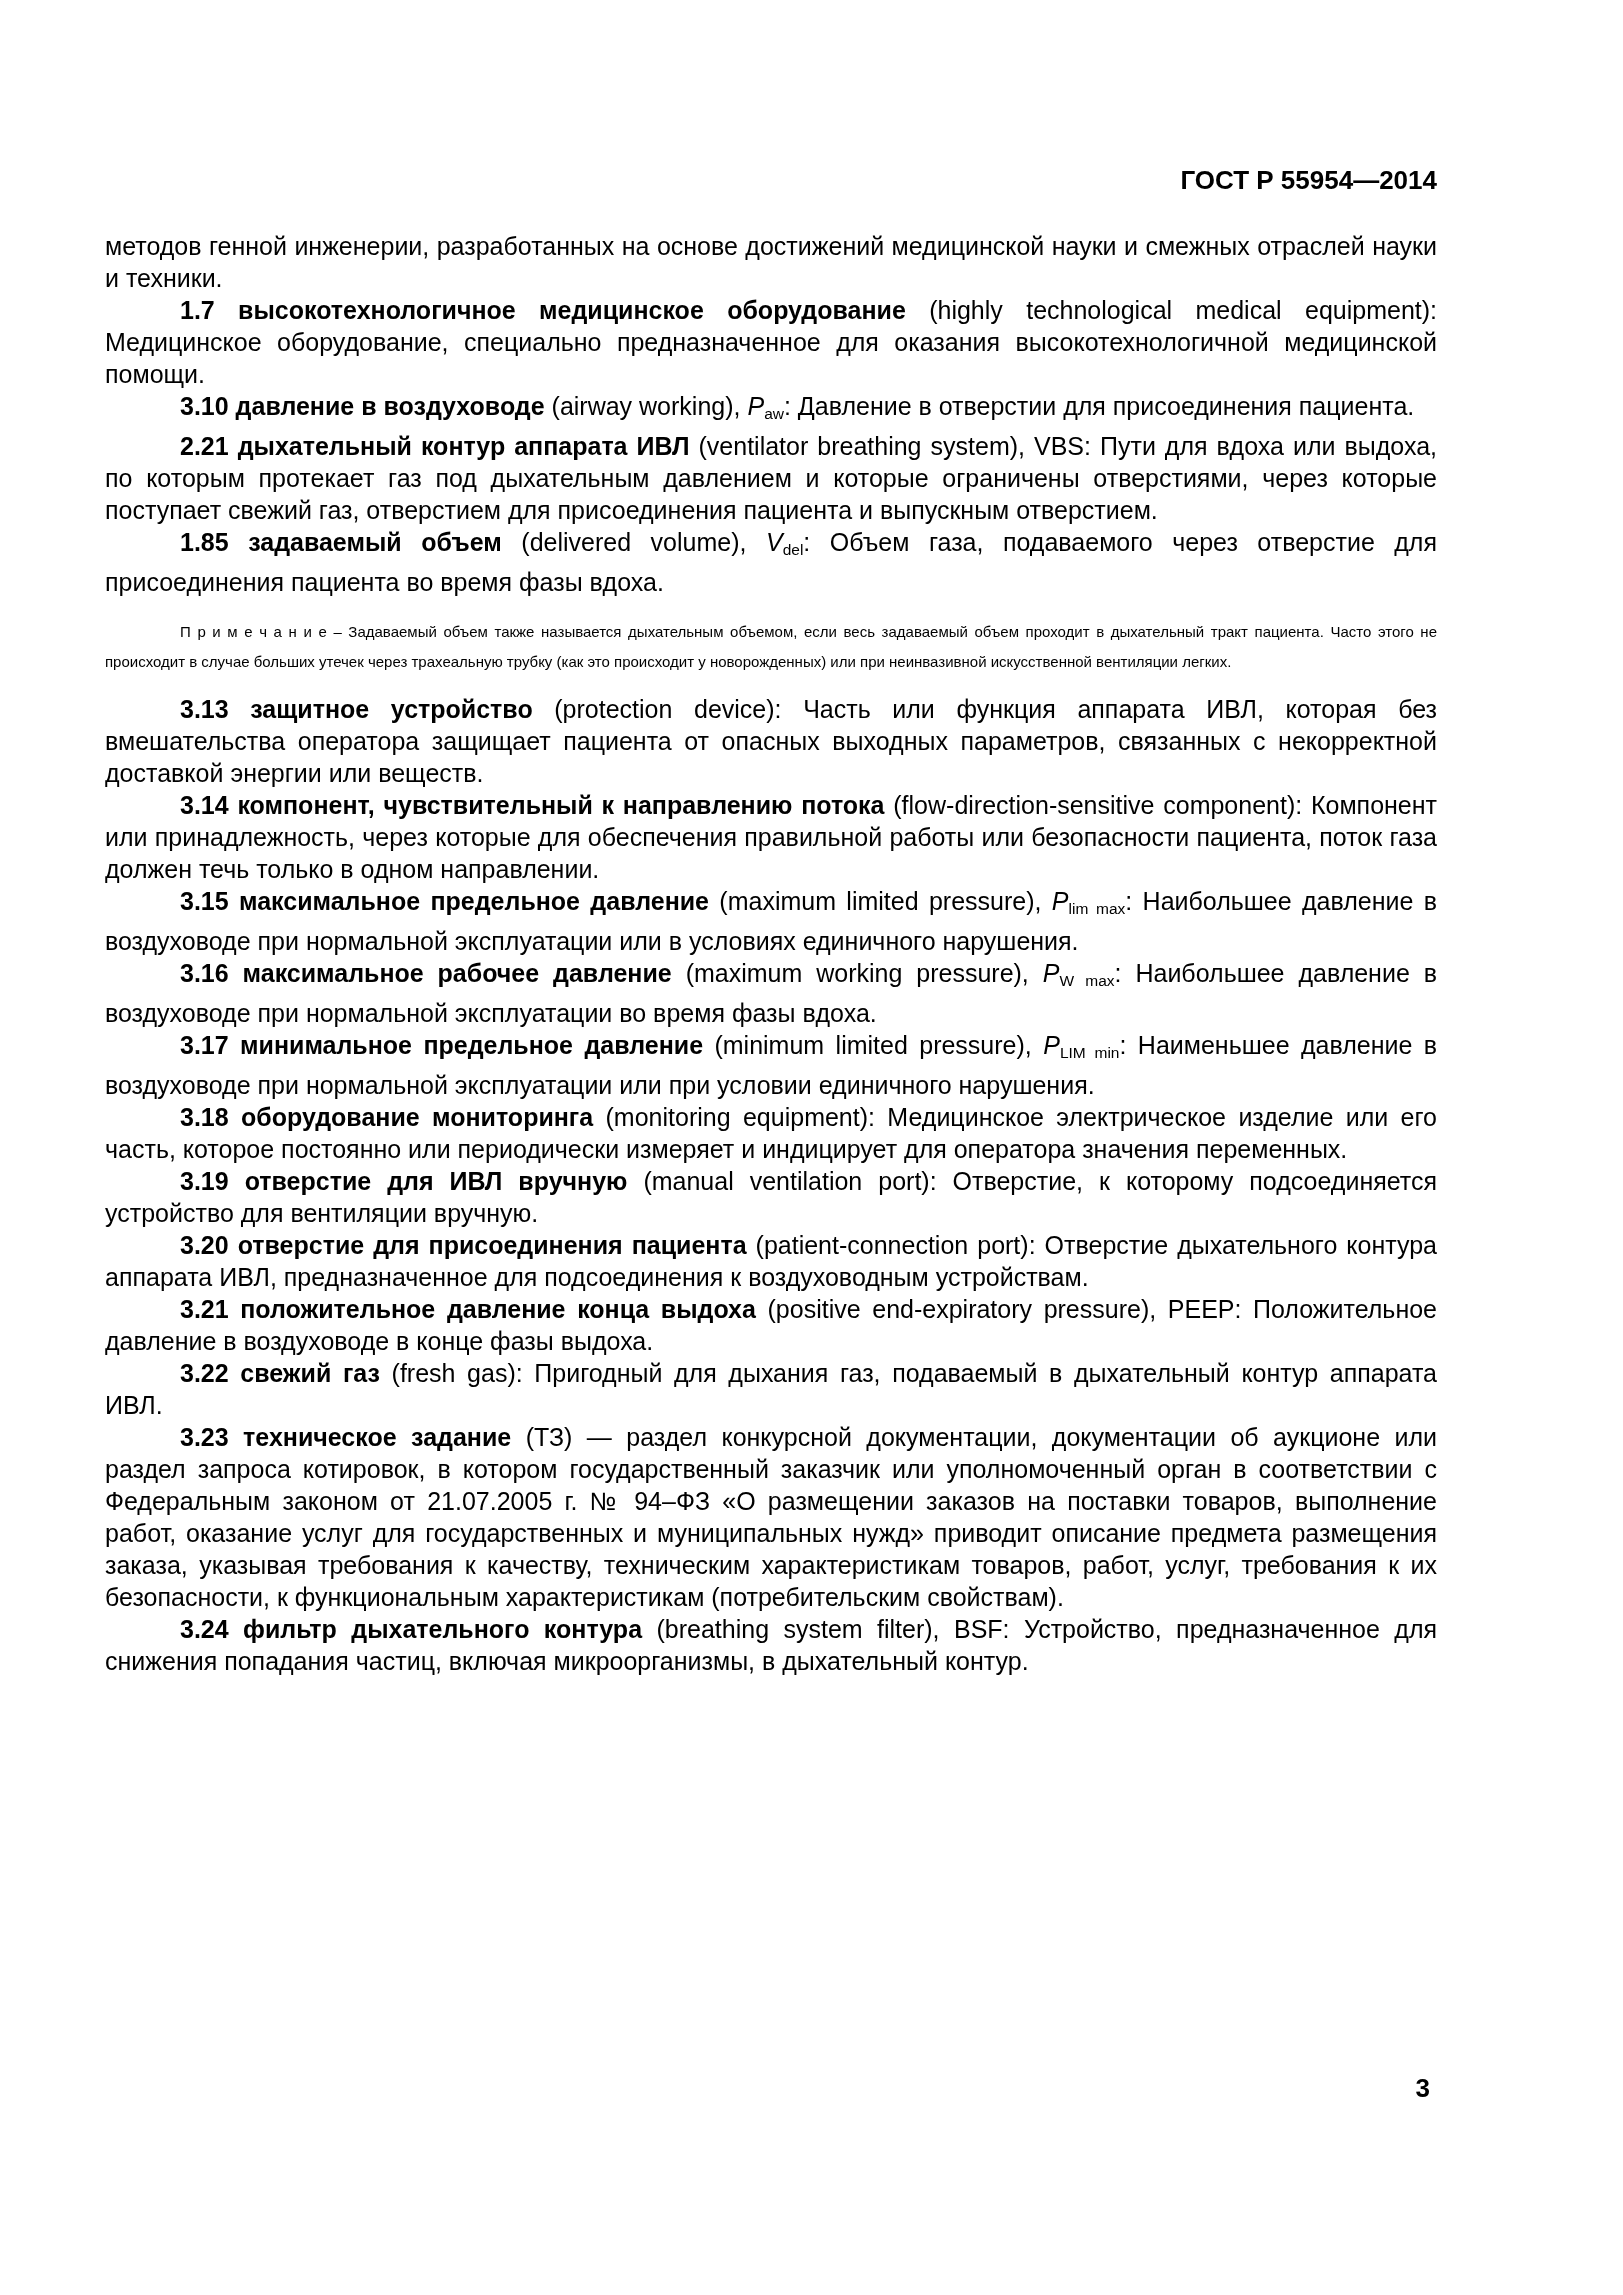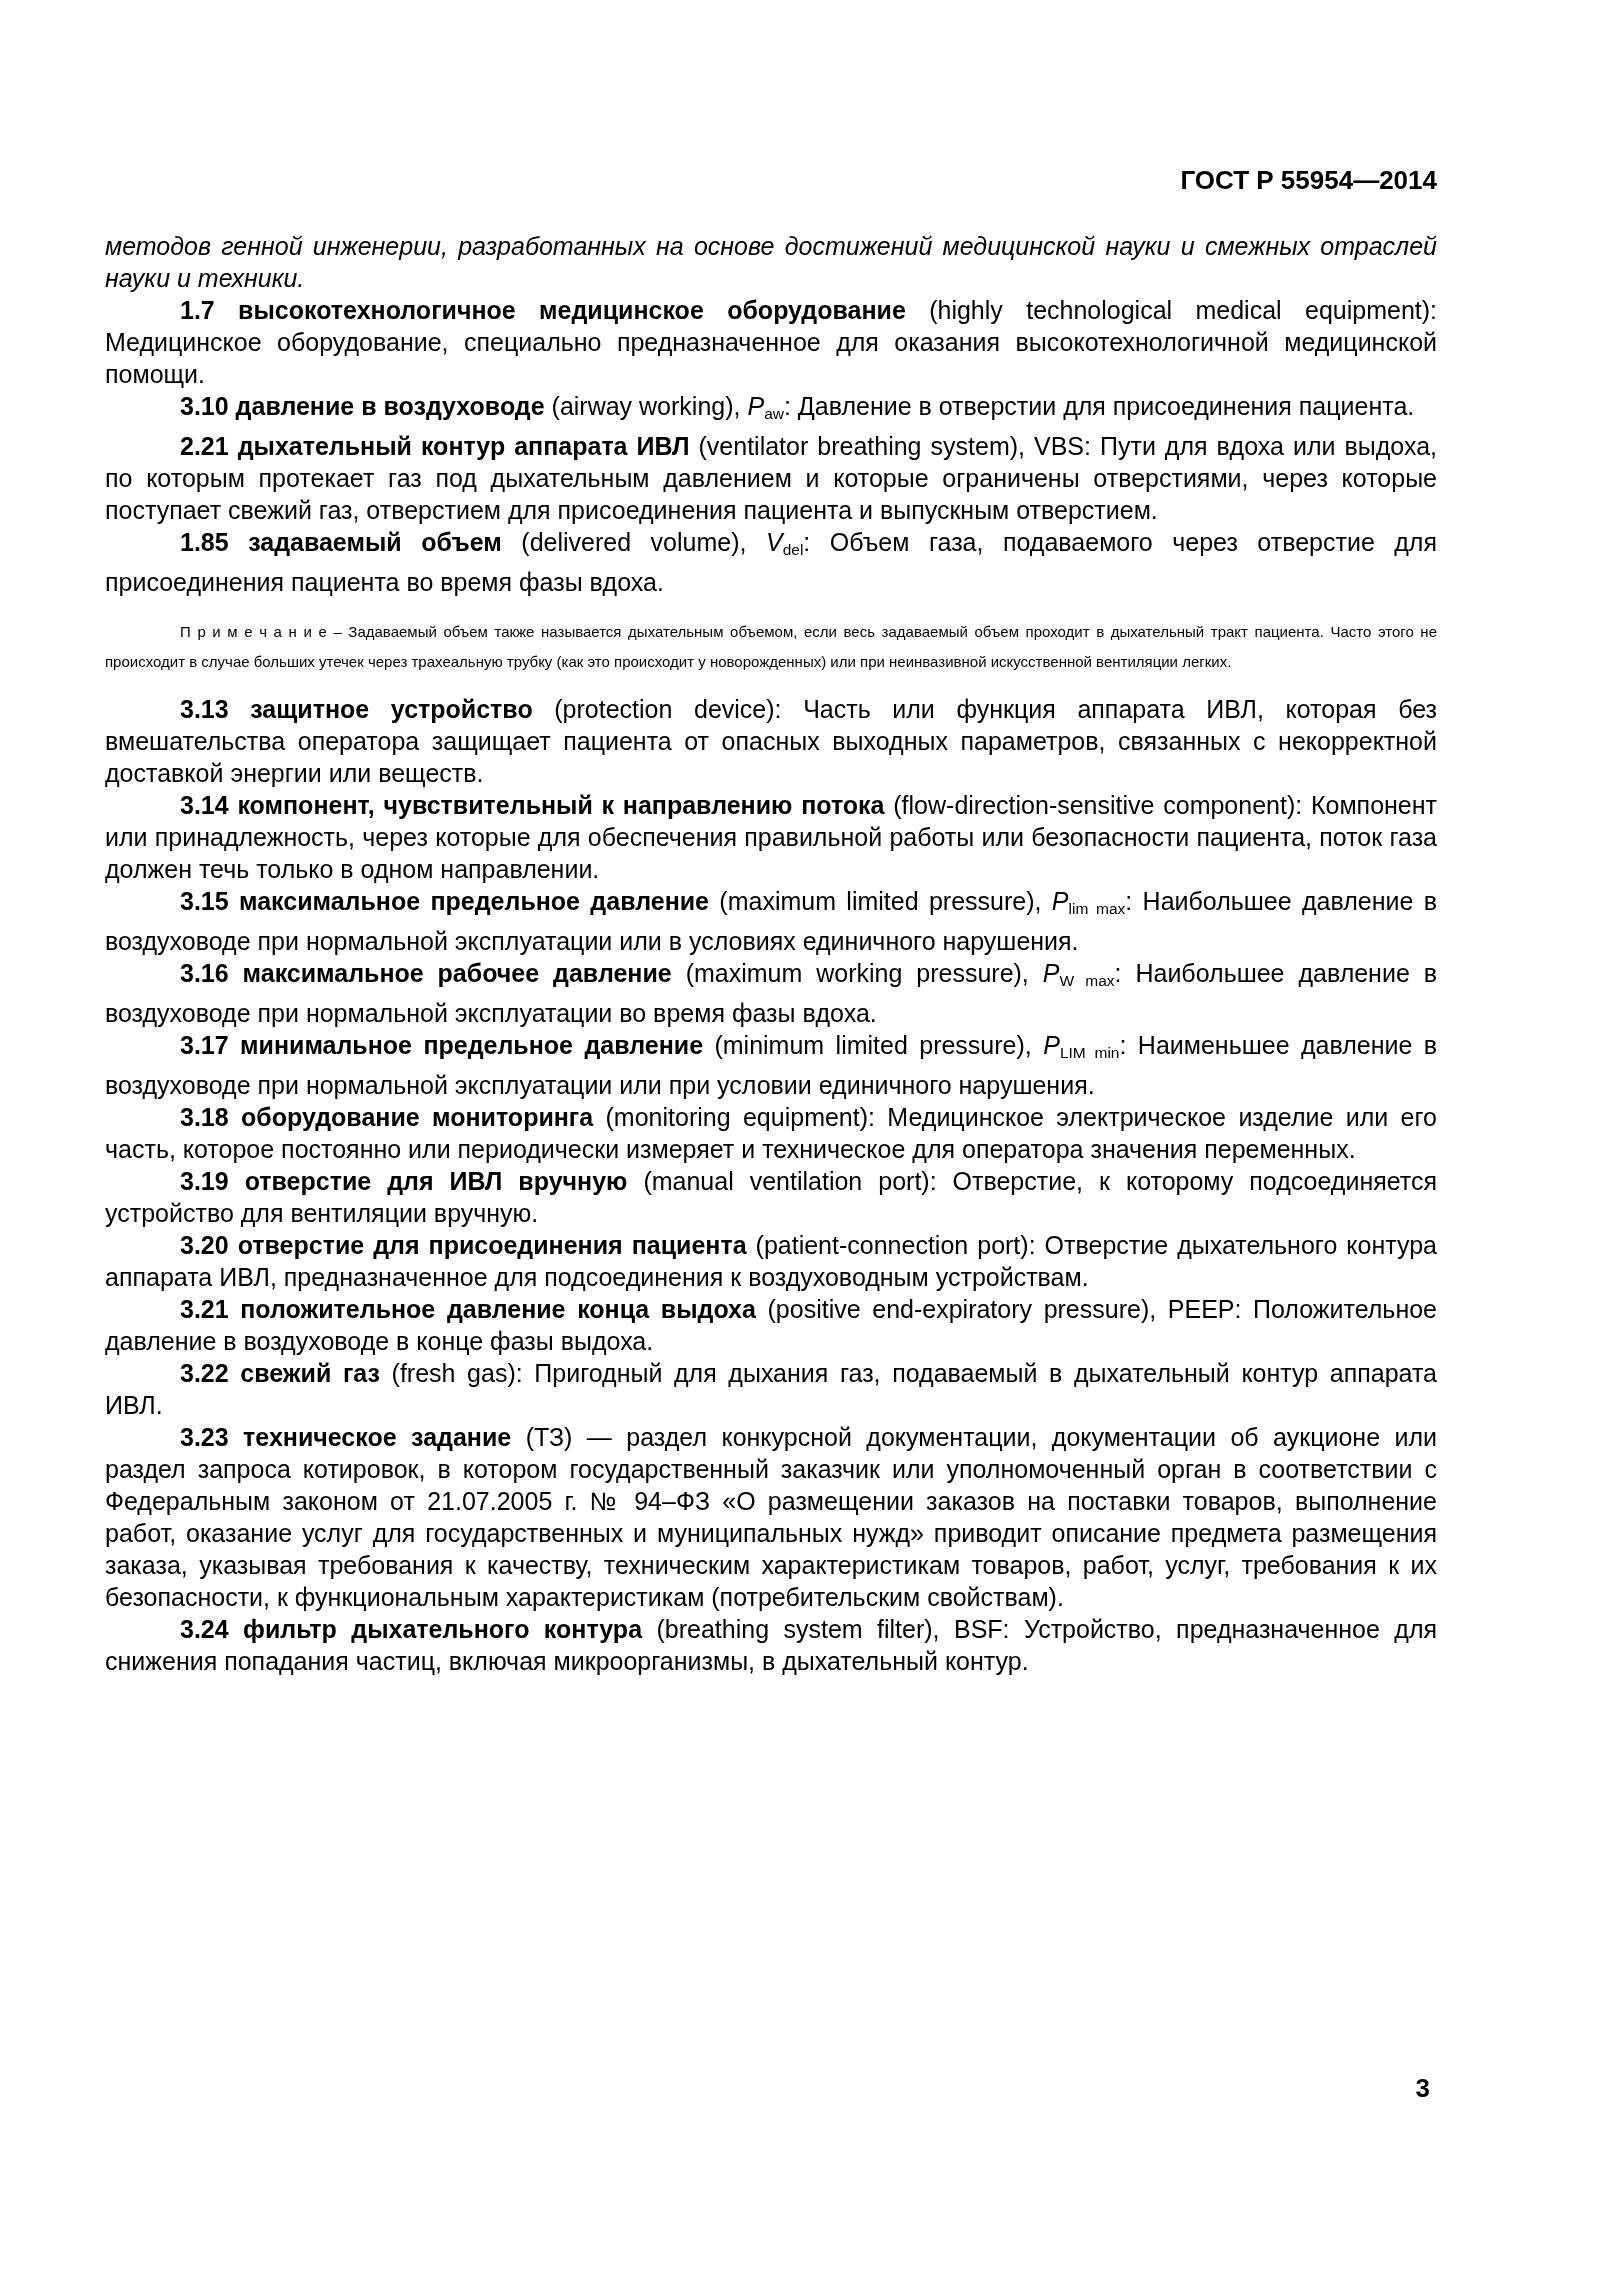--- a/index.html
+++ b/index.html
@@ -33,21 +33,21 @@
     font-size:25px;
     line-height:32px;
   }
   .para{
     margin:0;
     text-align:justify;
     text-indent:75px;
     hyphens:manual;
     -webkit-hyphens:manual;
   }
-  .no-indent{ text-indent:0;font-style:italic; }
+  .no-indent{ text-indent:0; }
   .note{
     font-size:15px;
     line-height:29.4px;
     margin:19.6px 0 17px 0;
   }
   .b{ font-weight:bold; }
   .i{ font-style:italic; }
   .sub{
     font-size:0.62em;
     vertical-align:-0.25em;
@@ -77,21 +77,21 @@
       <p class="para"><span class="b">1.7 высокотехнологичное медицинское оборудование</span><span> (highly technological medical equipment): Медицинское оборудование, специально предназначенное для оказания высокотехноло­гичной медицинской помощи.</span></p>
       <p class="para"><span class="b">3.10 давление в воздуховоде</span><span> (airway working), </span><span class="i">P</span><span class="sub">aw</span><span>: Давление в отверстии для присоединения пациента.</span></p>
       <p class="para"><span class="b">2.21 дыхательный контур аппарата ИВЛ</span><span> (ventilator breathing system), VBS: Пути для вдоха или выдоха, по которым протекает газ под дыхательным давлением и которые ограничены отверстиями, через которые поступает свежий газ, отверстием для присоединения пациента и выпускным отвер­стием.</span></p>
       <p class="para"><span class="b">1.85 задаваемый объем</span><span> (delivered volume), </span><span class="i">V</span><span class="sub">del</span><span>: Объем газа, подаваемого через отверстие для присоединения пациента во время фазы вдоха.</span></p>
       <p class="para note"><span>П р и м е ч а н и е  – Задаваемый объем также называется дыхательным объемом, если весь задаваемый объем проходит в дыхательный тракт пациента. Часто этого не происходит в случае больших утечек через тра­хеальную трубку (как это происходит у новорожденных) или при неинвазивной искусственной вентиляции легких.</span></p>
       <p class="para"><span class="b">3.13 защитное устройство</span><span> (protection device): Часть или функция аппарата ИВЛ, которая без вмешательства оператора защищает пациента от опасных выходных параметров, связанных с некор­ректной доставкой энергии или веществ.</span></p>
       <p class="para"><span class="b">3.14 компонент, чувствительный к направлению потока</span><span> (flow-direction-sensitive component): Компонент или принадлежность, через которые для обеспечения правильной работы или безопасно­сти пациента, поток газа должен течь только в одном направлении.</span></p>
       <p class="para"><span class="b">3.15 максимальное предельное давление</span><span> (maximum limited pressure), </span><span class="i">P</span><span class="sub">lim max</span><span>: Наибольшее давление в воздуховоде при нормальной эксплуатации или в условиях единичного нарушения.</span></p>
       <p class="para"><span class="b">3.16 максимальное рабочее давление</span><span> (maximum working pressure), </span><span class="i">P</span><span class="sub">W max</span><span>: Наибольшее давле­ние в воздуховоде при нормальной эксплуатации во время фазы вдоха.</span></p>
       <p class="para"><span class="b">3.17 минимальное предельное давление</span><span> (minimum limited pressure), </span><span class="i">P</span><span class="sub">LIM min</span><span>: Наименьшее дав­ление в воздуховоде при нормальной эксплуатации или при условии единичного нарушения.</span></p>
-      <p class="para"><span class="b">3.18 оборудование мониторинга</span><span> (monitoring equipment): Медицинское электрическое изделие или его часть, которое постоянно или периодически измеряет и техническое для оператора значения переменных.</span></p>
+      <p class="para"><span class="b">3.18 оборудование мониторинга</span><span> (monitoring equipment): Медицинское электрическое изделие или его часть, которое постоянно или периодически измеряет и индицирует для оператора значения переменных.</span></p>
       <p class="para"><span class="b">3.19 отверстие для ИВЛ вручную</span><span> (manual ventilation port): Отверстие, к которому подсоединя­ется устройство для вентиляции вручную.</span></p>
       <p class="para"><span class="b">3.20 отверстие для присоединения пациента</span><span> (patient-connection port): Отверстие дыхательно­го контура аппарата ИВЛ, предназначенное для подсоединения к воздуховодным устройствам.</span></p>
       <p class="para"><span class="b">3.21 положительное давление конца выдоха</span><span> (positive end-expiratory pressure), PEEP: Положи­тельное давление в воздуховоде в конце фазы выдоха.</span></p>
       <p class="para"><span class="b">3.22 свежий газ</span><span> (fresh gas): Пригодный для дыхания газ, подаваемый в дыхательный контур ап­парата ИВЛ.</span></p>
       <p class="para"><span class="b">3.23 техническое задание</span><span> (ТЗ) — раздел конкурсной документации, документации об аукционе или раздел запроса котировок, в котором государственный заказчик или уполномоченный орган в со­ответствии с Федеральным законом от 21.07.2005 г. № 94–ФЗ «О размещении заказов на поставки товаров, выполнение работ, оказание услуг для государственных и муниципальных нужд» приводит описание предмета размещения заказа, указывая требования к качеству, техническим характеристи­кам товаров, работ, услуг, требования к их безопасности, к функциональным характеристикам (потре­бительским свойствам).</span></p>
       <p class="para"><span class="b">3.24 фильтр дыхательного контура</span><span> (breathing system filter), BSF: Устройство, предназначенное для снижения попадания частиц, включая микроорганизмы, в дыхательный контур.</span></p>
     </main>
 
   <div class="page-number">3</div>
 </div>

